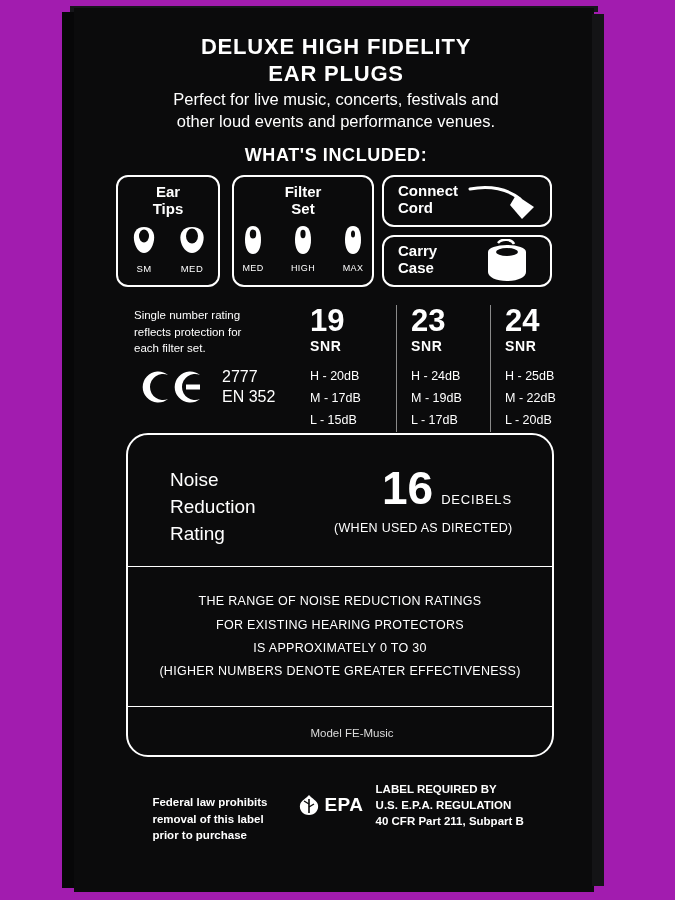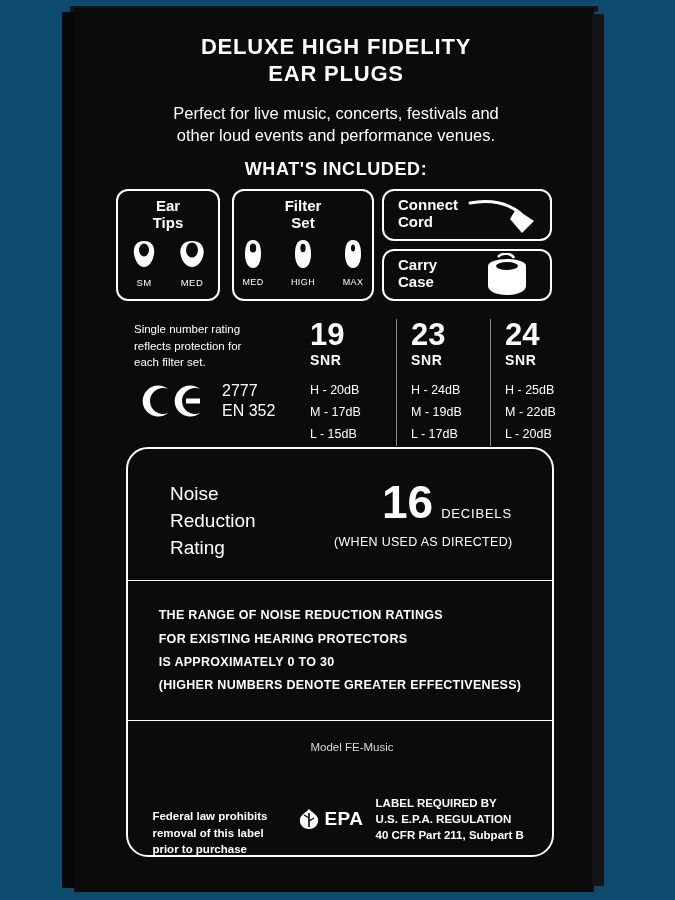--- a/index.html
+++ b/index.html
@@ -4,21 +4,21 @@
 <style>
   * { box-sizing: border-box; margin: 0; padding: 0; }
   html, body {
     width: 675px; height: 900px;
     background: #ffffff;
     font-family: "Liberation Sans", sans-serif;
   }
   #package {
     position: relative;
     width: 675px; height: 900px;
-    background: #0c4a6e;
+    background: #a21caf;
     overflow: hidden;
   }
   
   .box-outer {
     position: absolute;
     left: 74px; top: 8px;
     width: 520px; height: 884px;
     background: #0b0b0c;
   }
   .box-spine-left {
@@ -53,21 +53,20 @@
     font-weight: bold;
     font-size: 22px;
     letter-spacing: 0.8px;
     line-height: 1.22;
     margin-top: 16px;
   }
   .subtitle {
     text-align: center;
     font-size: 16.5px;
     line-height: 1.35;
-    margin-top: 14px;
     font-weight: 300;
   }
   .whats-included {
     text-align: center;
     font-weight: bold;
     font-size: 18px;
     letter-spacing: 0.6px;
     margin-top: 13px;
   }
 
@@ -152,21 +151,21 @@
   .snr-num { font-size: 31px; font-weight: bold; line-height: 1; }
   .snr-lbl { font-size: 14px; font-weight: bold; letter-spacing: 0.6px; margin-top: 2px; }
   .snr-vals { margin-top: 12px; font-size: 12.5px; line-height: 1.75; }
 
   
   .nrr-panel {
     position: relative;
     margin-top: 8px;
     margin-left: 40px;
     width: 428px;
-    height: 410px;
+    height: 324px;
     border: 2px solid #ffffff;
     border-radius: 22px;
   }
   .nrr-top {
     position: relative;
     height: 132px;
     border-bottom: 1px solid #ffffff;
   }
   .nrr-label {
     position: absolute;
@@ -191,24 +190,24 @@
   }
   .nrr-mid {
     position: relative;
     height: 140px;
     border-bottom: 1px solid #ffffff;
     display: flex;
     align-items: center;
     justify-content: center;
   }
   .nrr-mid-text {
+    text-align: center;
     font-size: 12.5px;
     line-height: 1.85;
     letter-spacing: 0.3px;
-    font-weight: bold;
   }
   .nrr-bot {
     position: relative;
     height: 132px;
     padding-left: 24px;
   }
   .model {
     text-align: center;
     font-size: 11.5px;
     margin-top: 20px;

